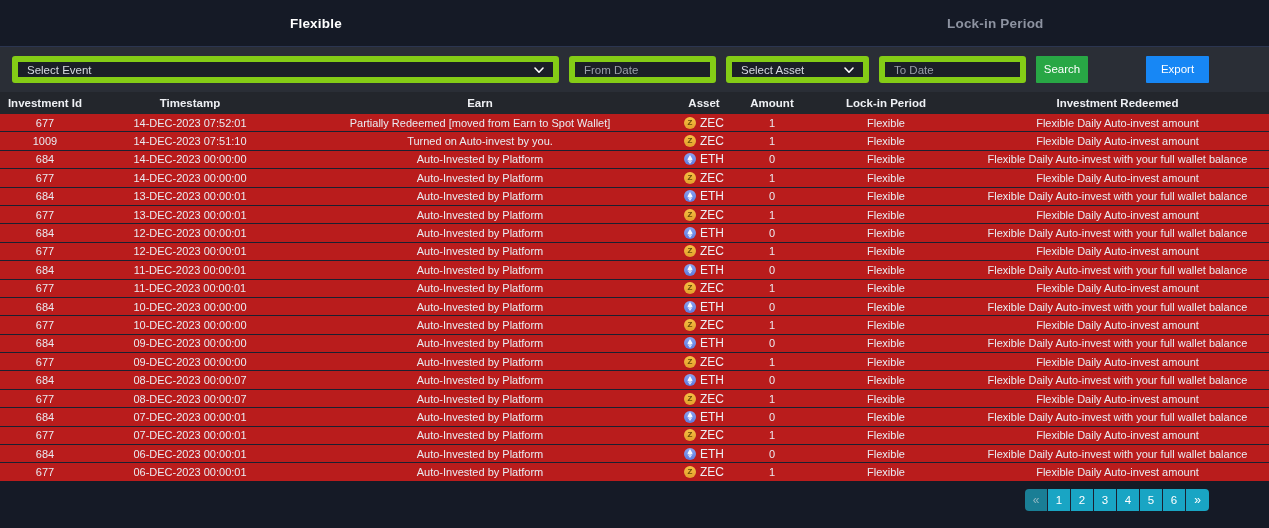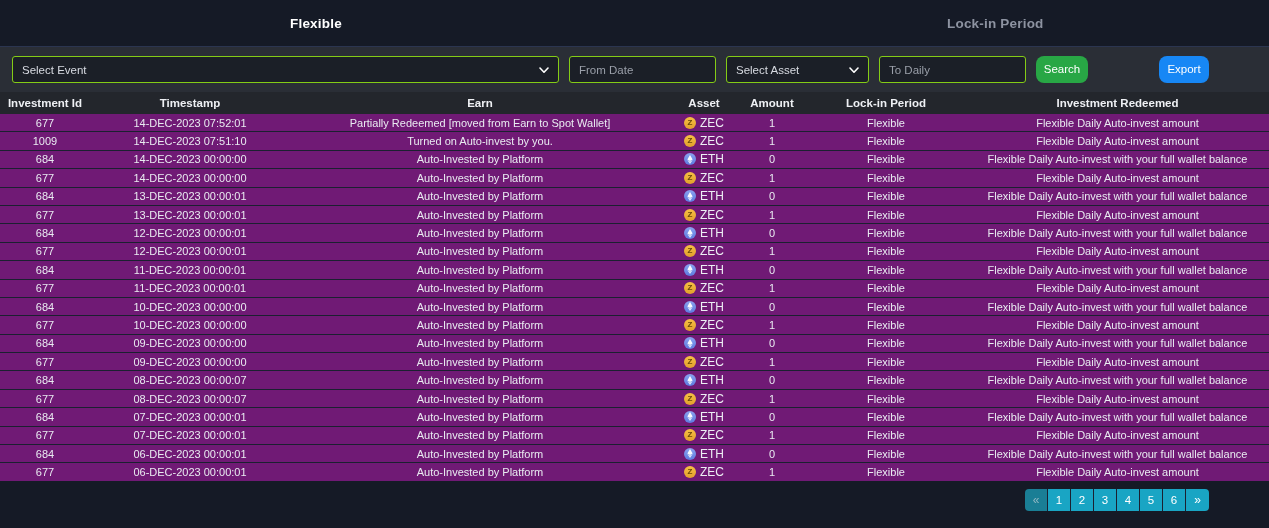--- a/index.html
+++ b/index.html
@@ -45,21 +45,21 @@
     background: #2a2e36;
     height: 45px;
     padding: 0 12px;
     display: flex;
     align-items: center;
     gap: 10px;
   }
   .field {
     height: 27px;
     background: #1b1f27;
-    border: 1px solid #84cc16;
+    border: 6px solid #84cc16;
     border-radius: 3px;
     color: #e8eaf0;
     font-size: 11.5px;
     font-family: "Liberation Sans", sans-serif;
     padding: 0 9px;
     display: flex;
     align-items: center;
     position: relative;
     cursor: pointer;
   }
@@ -73,35 +73,35 @@
     width: 10px; height: 10px;
     display: block;
   }
   .field .chev svg { display:block; }
   .placeholder-txt { color: #d7dae1; }
   .date .placeholder-txt { color: #9a9fa9; }
 
   .btn {
     height: 27px;
     border: none;
-    border-radius: 8px;
+    border-radius: 1px;
     font-size: 11.5px;
     font-family: "Liberation Sans", sans-serif;
     color: #fff;
     cursor: pointer;
     padding: 0 13px;
     line-height: 27px;
     text-align: center;
   }
   .btn-search { background: #28a745; width: 52px; padding:0; }
-  .btn-export { background: #1787f5; width: 50px; padding:0; margin-left: auto; margin-right: 48px; }
+  .btn-export { background: #1787f5; width: 63px; padding:0; margin-left: auto; margin-right: 48px; }
 
   
   .table-area {
-    background: #701a75;
+    background: #b91c1c;
     padding: 0;
   }
   table.grid {
     width: 1269px;
     border-collapse: collapse;
     table-layout: fixed;
   }
   table.grid thead th {
     background: #23262c;
     color: #eef0f4;
@@ -232,21 +232,21 @@
   <div class="field select-asset">
     <span class="placeholder-txt">Select Asset</span>
     <span class="chev">
       <svg width="10" height="10" viewBox="0 0 10 10">
           <path d="M1 3 L5 7.2 L9 3" stroke="#ffffff" stroke-width="1.6" fill="none" stroke-linecap="round" stroke-linejoin="round"></path>
         </svg>
     </span>
   </div>
 
   <div class="field date">
-    <span class="placeholder-txt">To Daily</span>
+    <span class="placeholder-txt">To Date</span>
   </div>
 
   <button class="btn btn-search">Search</button>
 
   <button class="btn btn-export">Export</button>
 </div>
 
 <div class="table-area">
   <table class="grid">
     <colgroup>

